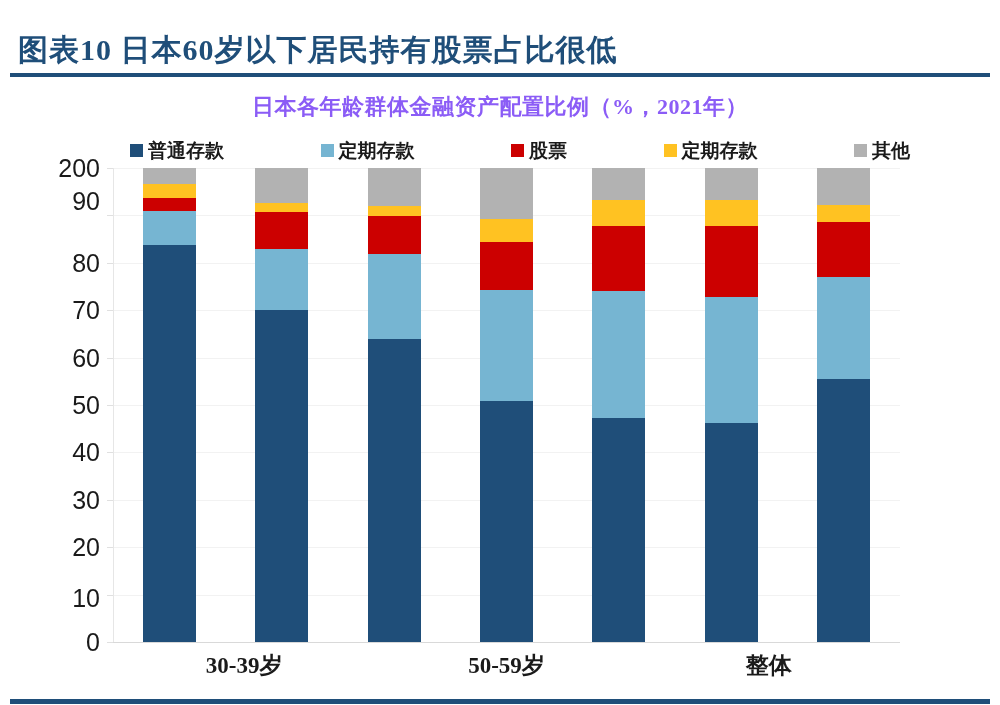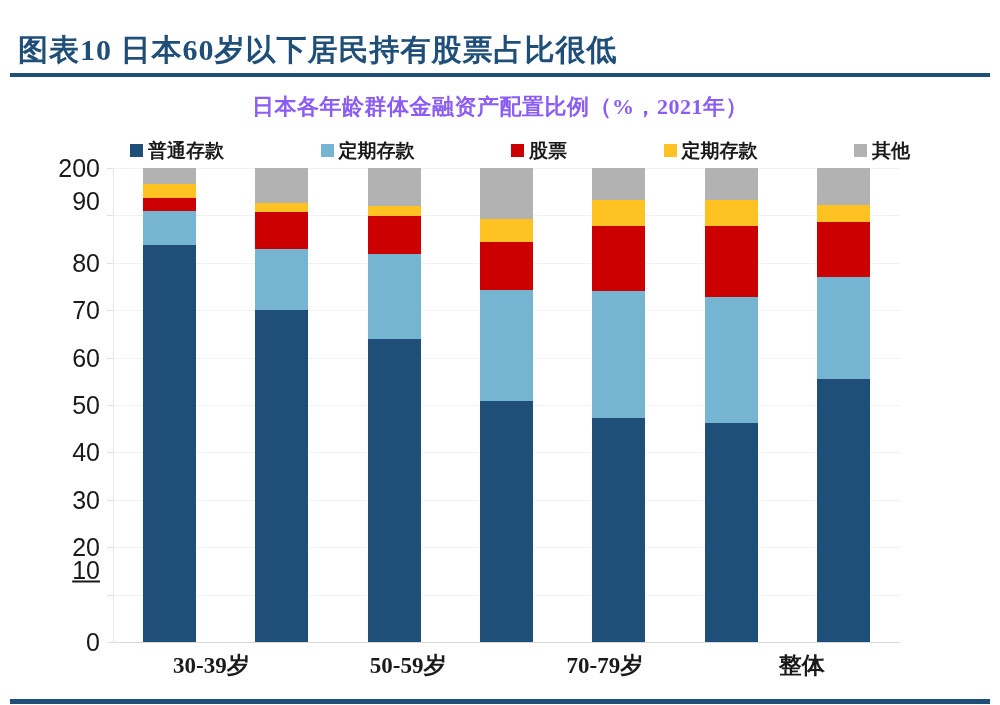--- a/index.html
+++ b/index.html
@@ -232,21 +232,21 @@
   <div class="ytick-wrap" id="ytick-wrap">
       <div class="ytick-label" style="top: 0px;">200</div>
       <div class="ytick-label" style="top: 33px;">90</div>
       <div class="ytick-label" style="top: 94.8px;">80</div>
       <div class="ytick-label" style="top: 142.2px;">70</div>
       <div class="ytick-label" style="top: 189.6px;">60</div>
       <div class="ytick-label" style="top: 237px;">50</div>
       <div class="ytick-label" style="top: 284.4px;">40</div>
       <div class="ytick-label" style="top: 331.8px;">30</div>
       <div class="ytick-label" style="top: 379.2px;">20</div>
-      <div class="ytick-label" style="top: 402px; text-decoration: underline;">10</div>
+      <div class="ytick-label" style="top: 430px;">10</div>
       <div class="ytick-label" style="top: 474px;">0</div>
     </div>
 
   <div class="plot" id="plot">
     <div id="gridlines">
         <div class="gridline" style="top: 0px;"></div>
         <div class="gridline" style="top: 47.4px;"></div>
         <div class="gridline" style="top: 94.8px;"></div>
         <div class="gridline" style="top: 142.2px;"></div>
         <div class="gridline" style="top: 189.6px;"></div>
@@ -333,18 +333,17 @@
       <div class="tick-mark" style="top: 284.4px;"></div>
       <div class="tick-mark" style="top: 331.8px;"></div>
       <div class="tick-mark" style="top: 379.2px;"></div>
       <div class="tick-mark" style="top: 426.6px;"></div>
       <div class="tick-mark" style="top: 474px;"></div>
     </div>
 
   <div class="xlabels" id="xlabels">
       <div class="xlabel-slot">30-39岁</div>
       <div class="xlabel-slot">50-59岁</div>
-      <div class="xlabel-slot">70-79岁</div>
       <div class="xlabel-slot">整体</div>
     </div>
 
   <div class="bottom-rule"></div>
 </div>
 
 </body></html>

